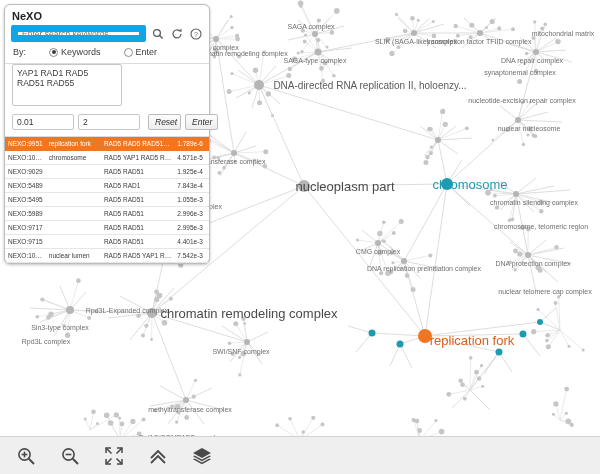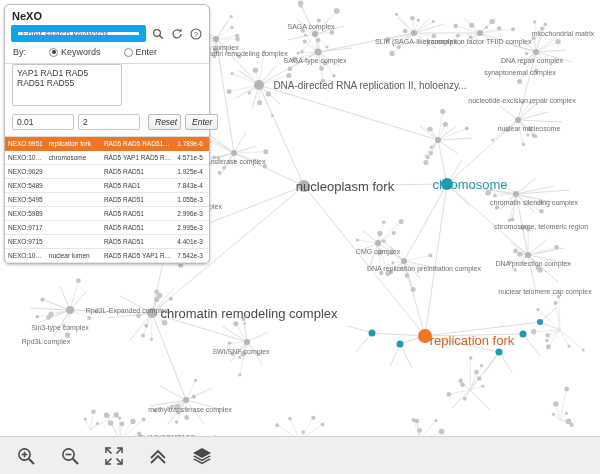--- a/index.html
+++ b/index.html
@@ -770,21 +770,21 @@
           <circle cx="571.7" cy="424.9" r="2.1" fill="#c6c6c6"></circle>
           <circle cx="566.7" cy="389.1" r="2.4" fill="#c6c6c6"></circle>
           <circle cx="553.4" cy="414.3" r="1.5" fill="#c6c6c6"></circle>
           <circle cx="568.4" cy="421.4" r="2.8" fill="#c6c6c6"></circle>
           <circle cx="566.4" cy="413.3" r="1.5" fill="#c6c6c6"></circle>
         </g>
     </svg>
     <div id="net-labels">
         <div class="net-label orange" style="left: 472px; top: 340px;">replication fork</div>
         <div class="net-label teal" style="left: 470px; top: 184px;">chromosome</div>
-        <div class="net-label big" style="left: 345px; top: 186px;">nucleoplasm fork</div>
+        <div class="net-label big" style="left: 345px; top: 186px;">nucleoplasm part</div>
         <div class="net-label big" style="left: 249px; top: 313px;">chromatin remodeling complex</div>
         <div class="net-label mid" style="left: 370px; top: 85px;">DNA-directed RNA replication II, holoenzy...</div>
         <div class="net-label mid" style="left: 168px; top: 251px;">nuclear chromatin</div>
         <div class="net-label small" style="left: 127px; top: 310px;">Rpd3L-Expanded complex</div>
         <div class="net-label small" style="left: 60px; top: 327px;">Sin3-type complex</div>
         <div class="net-label small" style="left: 46px; top: 341px;">Rpd3L complex</div>
         <div class="net-label small" style="left: 241px; top: 351px;">SWI/SNF complex</div>
         <div class="net-label small" style="left: 190px; top: 409px;">methyltransferase complex</div>
         <div class="net-label small" style="left: 181px; top: 437px;">Set1C/COMPASS complex</div>
         <div class="net-label small" style="left: 156px; top: 206px;">H4/H2A histone acetyltransferase complex</div>

